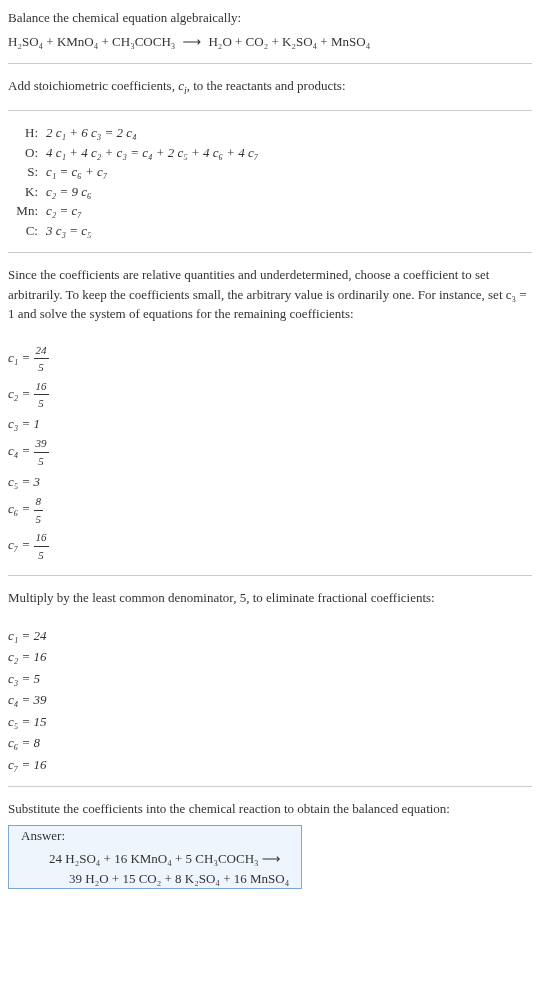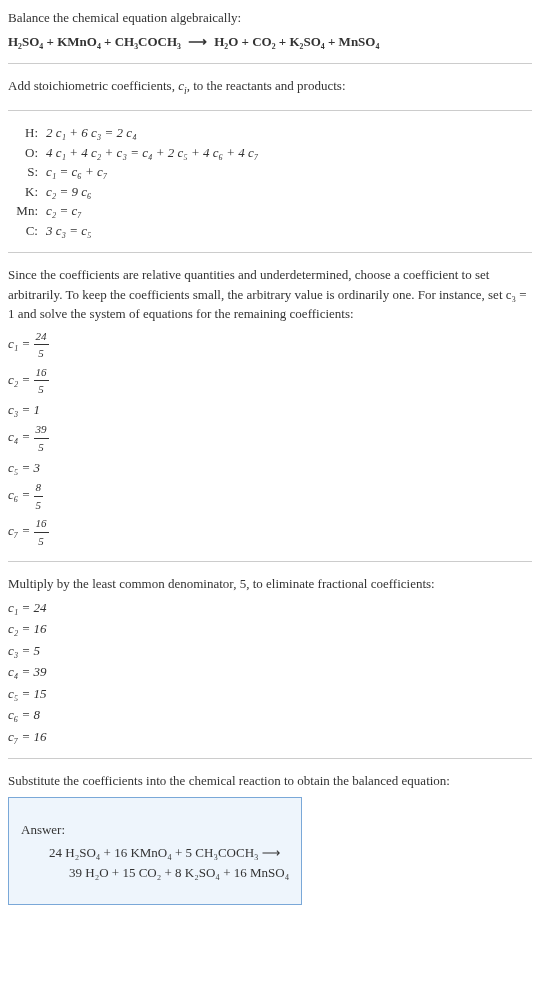--- a/index.html
+++ b/index.html
@@ -19,21 +19,20 @@
     .section {
       margin-bottom: 12px;
     }
     .divider {
       border-top: 1px solid #ccc;
       margin: 12px 0;
     }
     .equation {
       margin: 4px 0;
       white-space: nowrap;
-      font-weight: bold;
     }
     sub {
       font-size: 0.75em;
       vertical-align: sub;
     }
     .atom-table {
       margin-left: 8px;
       margin-top: 4px;
     }
     .atom-row {
@@ -42,21 +41,21 @@
     }
     .atom-label {
       width: 30px;
       text-align: right;
       padding-right: 8px;
     }
     .atom-eq {
       flex: 1;
     }
     .coeff-list {
-      margin-top: 4px;
+      margin-top: 18px;
       font-family: Liberation Serif, serif;
     }
     .coeff-row {
       margin: 2px 0;
     }
     .frac {
       display: inline-block;
       vertical-align: middle;
       text-align: center;
       font-size: 0.85em;
@@ -66,21 +65,21 @@
       border-bottom: 1px solid #333;
       padding: 0 2px;
     }
     .frac-den {
       display: block;
       padding: 0 2px;
     }
     .answer-box {
       border: 1px solid #7aa8d8;
       background: #eef5fc;
-      padding: 22px 12px;
+      padding: 0 12px;
       margin-top: 6px;
       display: inline-block;
     }
     .answer-label {
       margin-bottom: 4px;
     }
     .indent {
       padding-left: 28px;
     }
     .indent2 {

